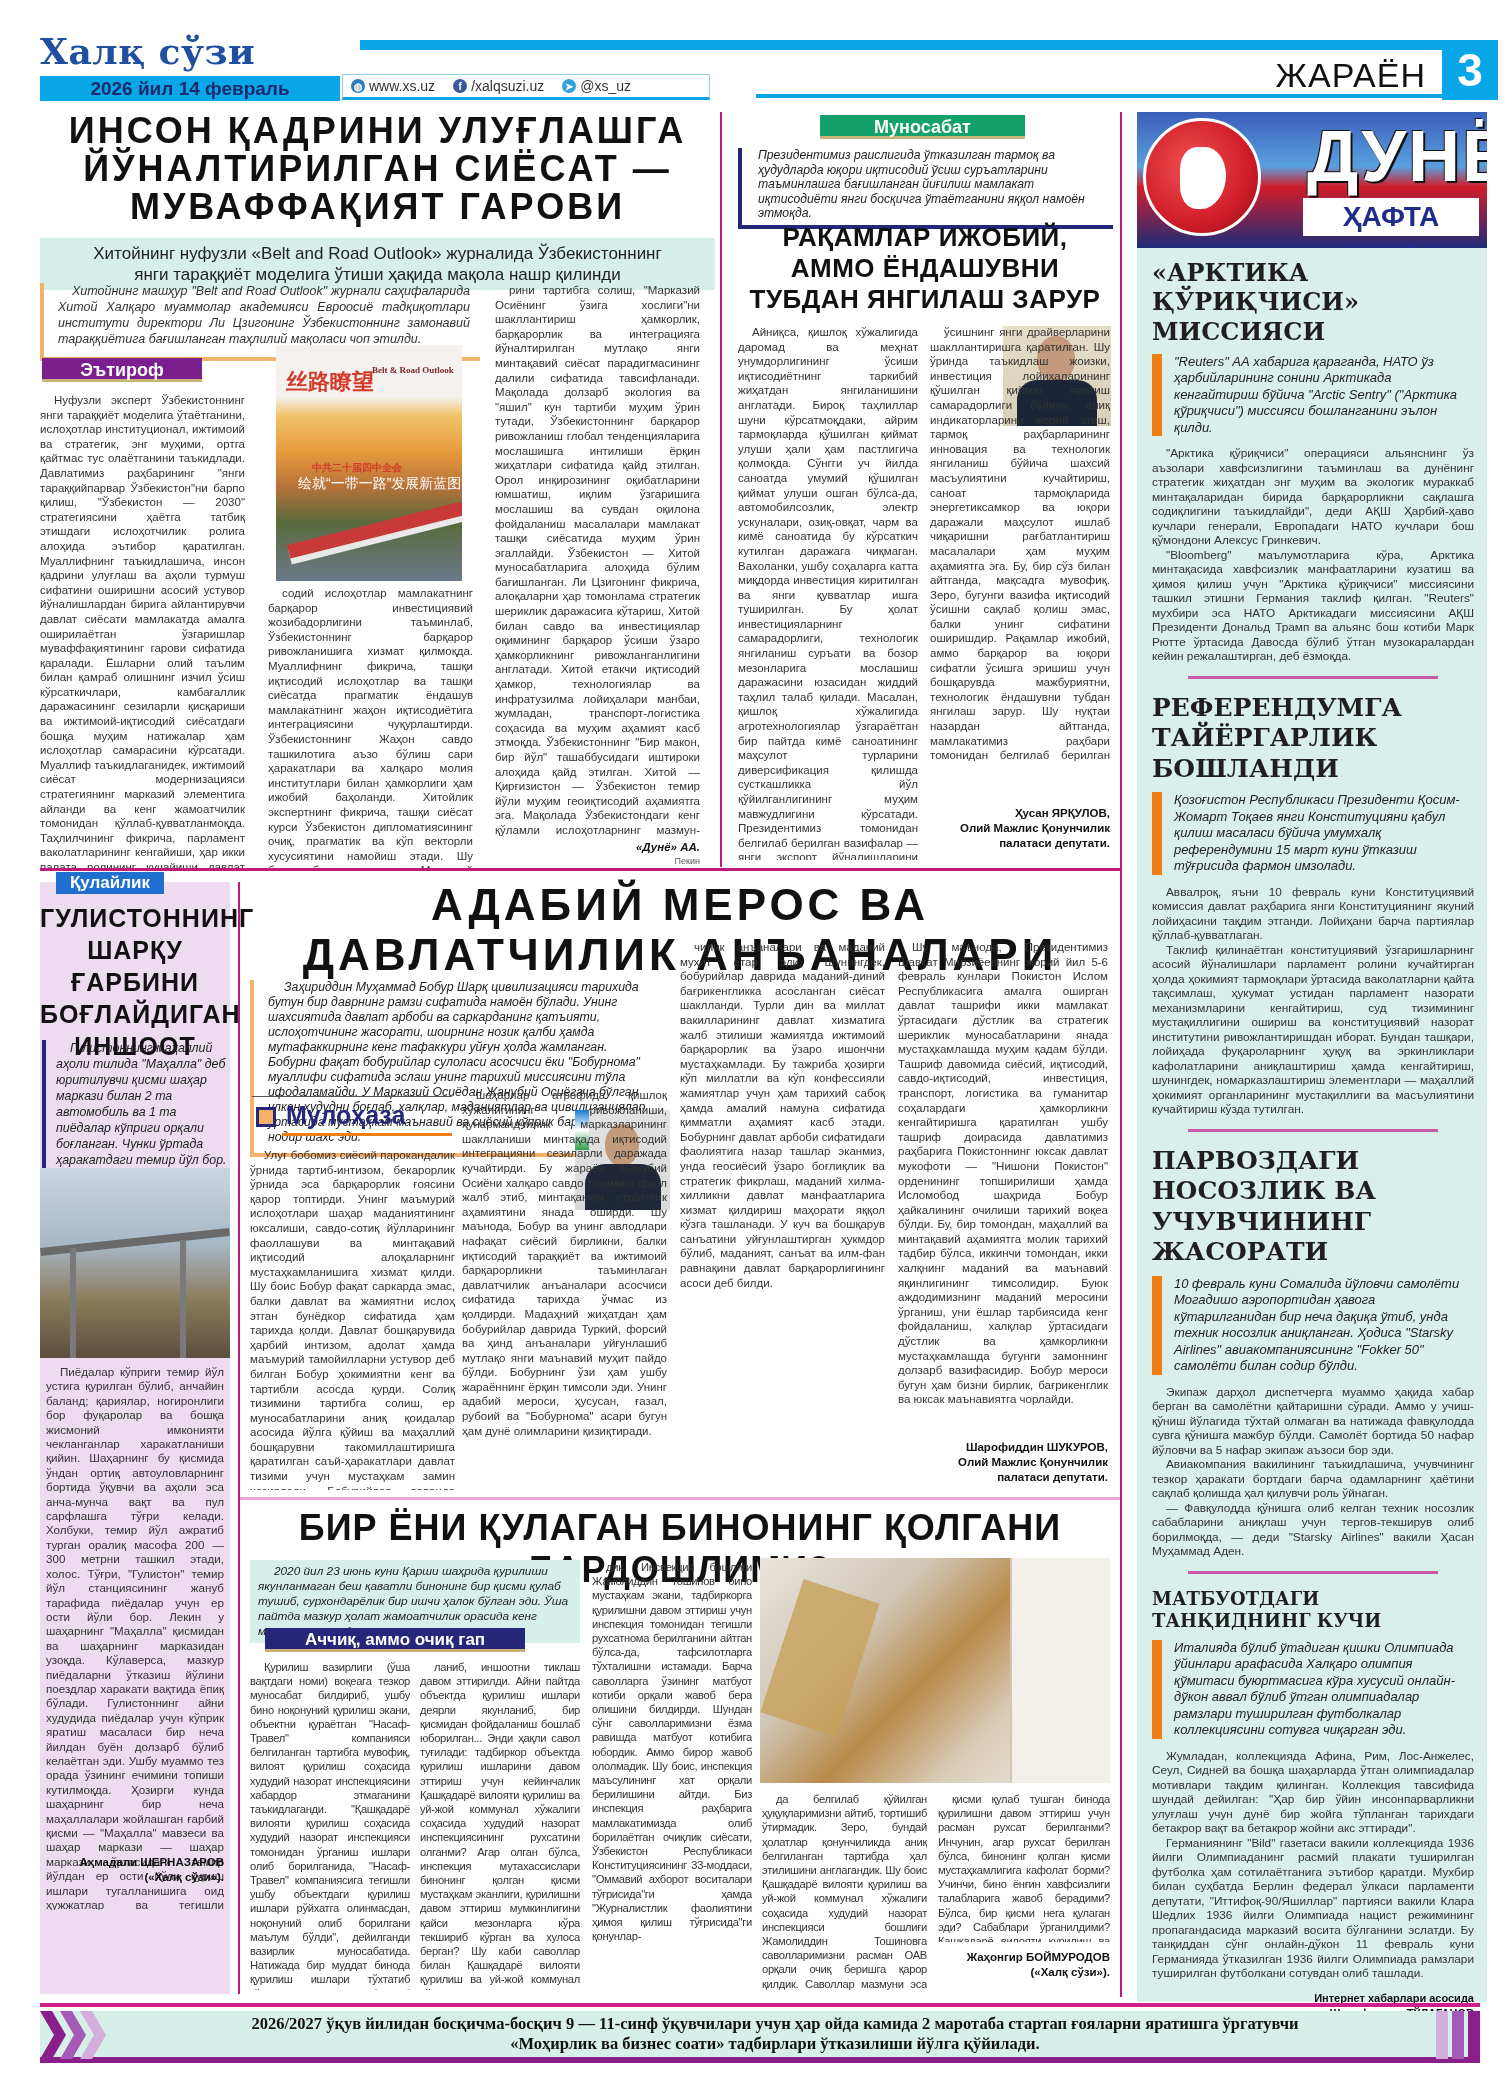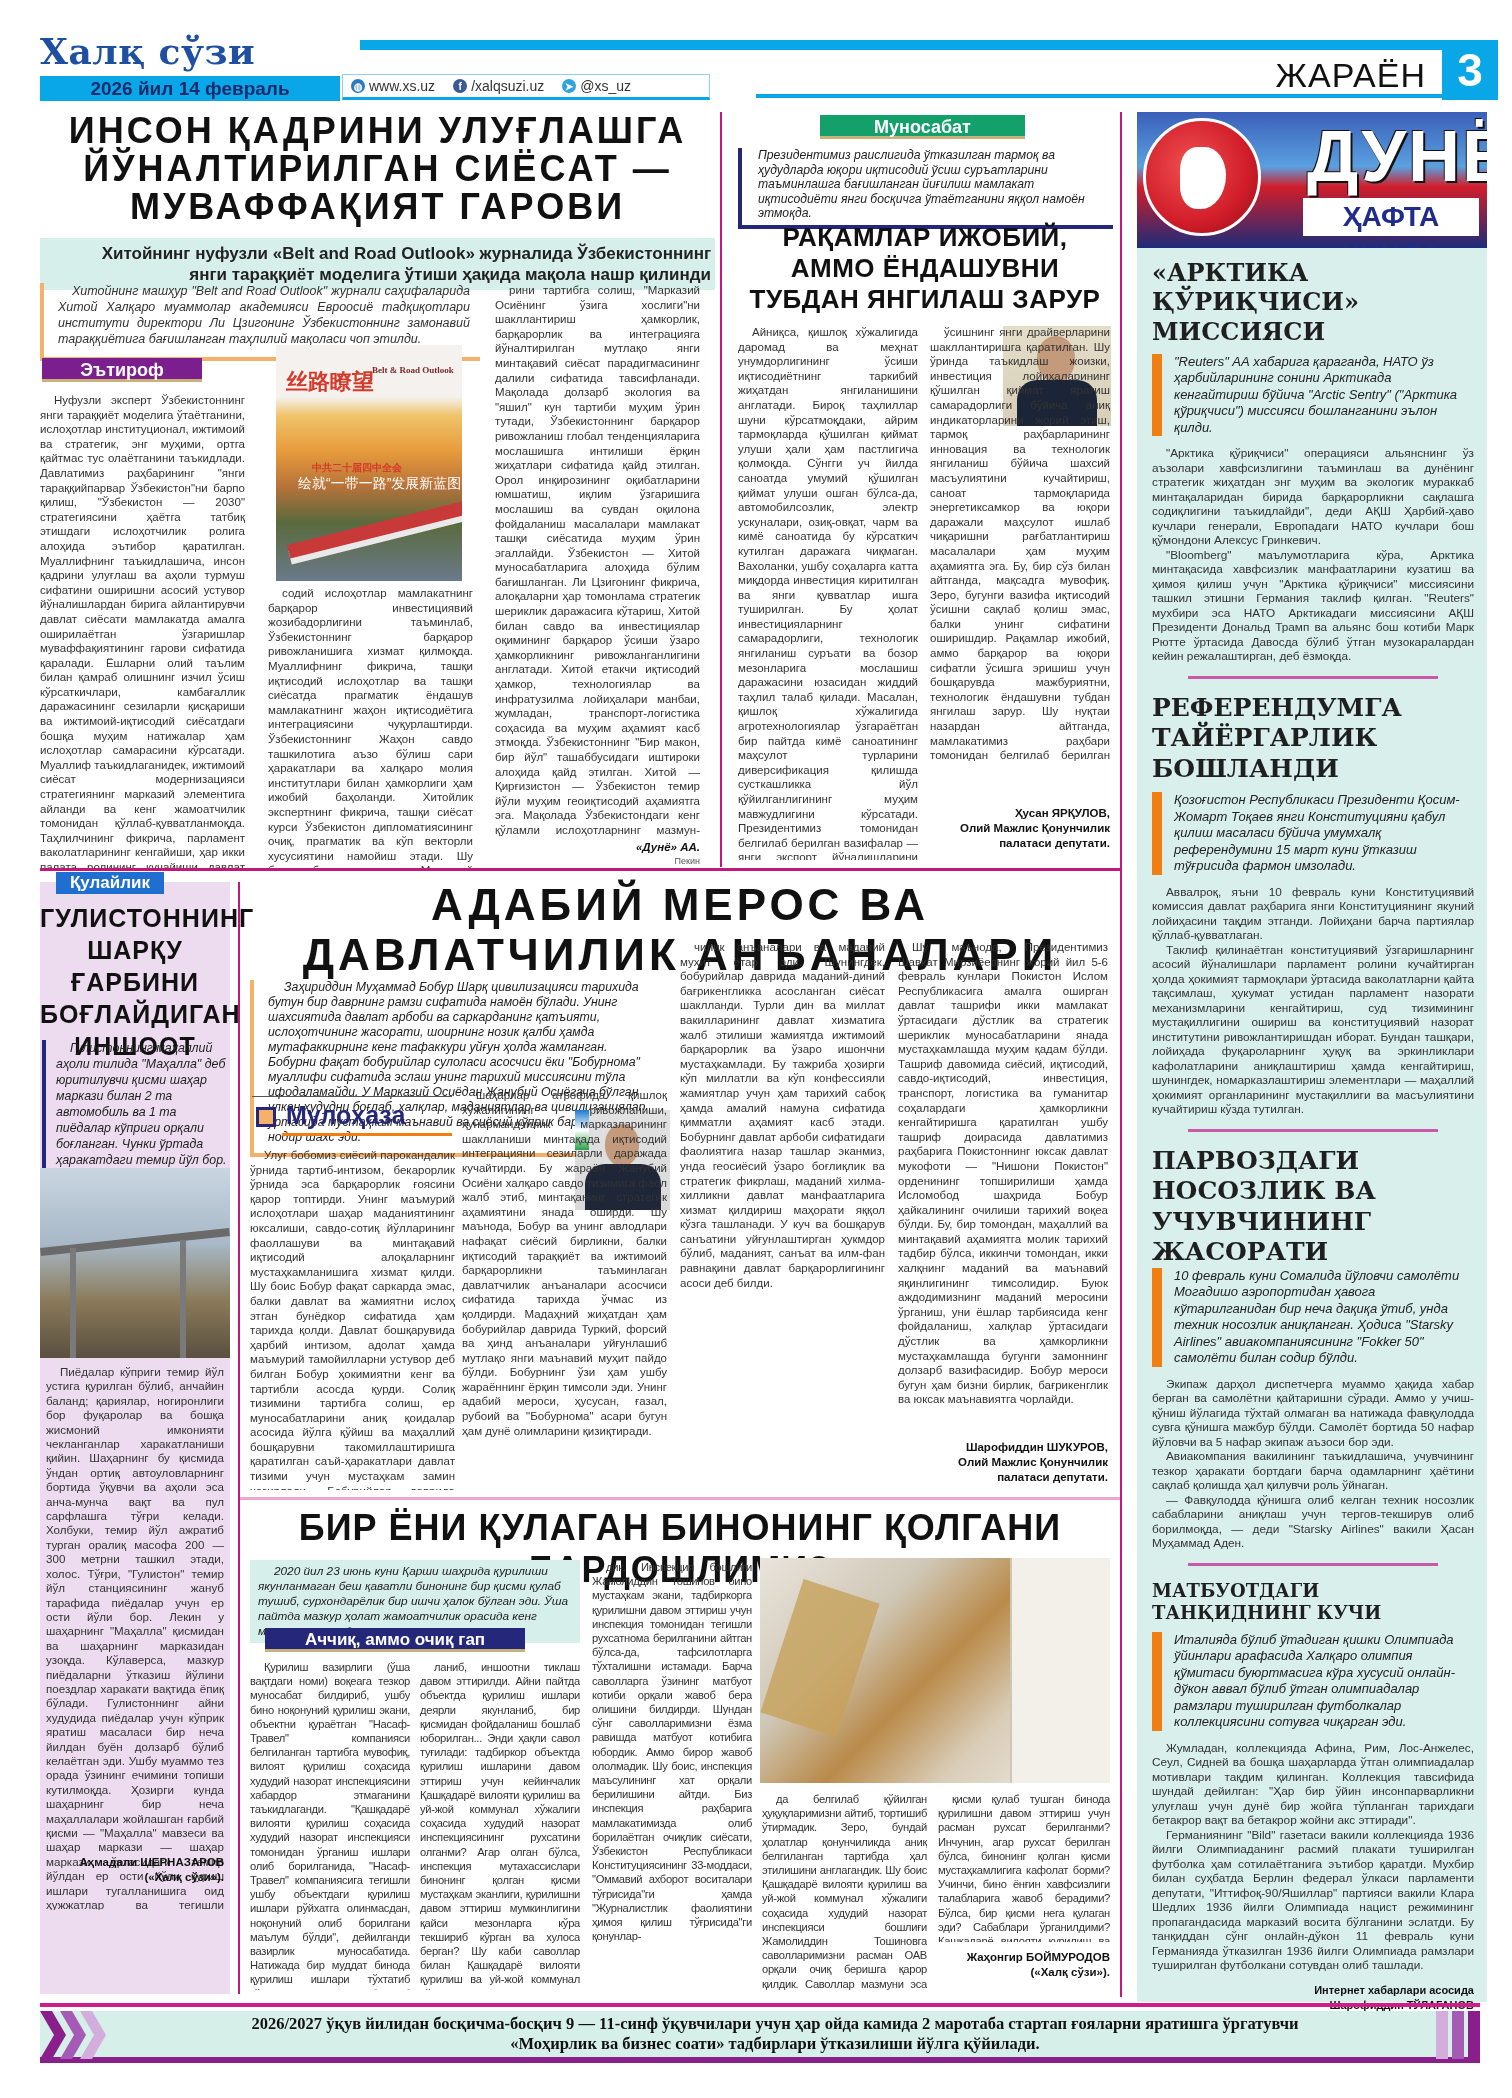--- a/index.html
+++ b/index.html
@@ -20,21 +20,21 @@
   .topbar { left: 360px; top: 40px; width: 1138px; height: 10px; background: #0aa7e8; }
   .sectionbar { left: 756px; top: 50px; width: 742px; height: 48px; border-bottom: 4px solid #0aa7e8; }
   .pagenum { left: 1442px; top: 40px; width: 56px; height: 60px; background: #0aa7e8; color: #fff; font-size: 46px; font-weight: 900; text-align: center; line-height: 60px; }
 
   
   .vline { width: 2px; background: #c2187a; }
   .hline { height: 3px; background: #c2187a; }
 
   
   .h1-big { font-family: "Liberation Sans Narrow", "Liberation Sans", sans-serif; font-weight: 900; color: #111; text-align: center; letter-spacing: 3px; }
-  .sub-band { background: #d6efea; text-align: right; font-weight: bold; color: #222; }
+  .sub-band { background: #d6efea; text-align: center; font-weight: normal; color: #222; }
   .lead-box { border-left: 4px solid #f5b06a; border-bottom: 4px solid #f5b06a; }
   .rubric { color: #fff; font-weight: 900; text-align: center; }
   .photo { overflow: hidden; }
   .byline { font-weight: bold; font-size: 11.5px; text-align: right; color: #111; line-height: 15px; }
 
   
   .world-bg { background: #d8efec; }
   .w-head { font-family: "DejaVu Serif", serif; font-weight: bold; color: #1f1f1f; line-height: 1.22; }
   .w-lead { border-left: 10px solid #f07e10; padding-left: 12px; font-style: italic; font-size: 13px; line-height: 16.5px; color: #222; }
   .w-sep { height: 3px; background: #c85aa8; width: 250px; margin: 12px auto 14px; }
@@ -146,21 +146,21 @@
     <div class="w-lead" style="margin-top:8px;">Қозоғистон Республикаси Президенти Қосим-Жомарт Тоқаев янги Конституцияни қабул қилиш масаласи бўйича умумхалқ референдумини 15 март куни ўтказиш тўғрисида фармон имзолади.</div>
     <div class="txt" style="margin-top:10px;font-size:11.8px;line-height:14.5px;">
       <p>Аввалроқ, яъни 10 февраль куни Конституциявий комиссия давлат раҳбарига янги Конституциянинг якуний лойиҳасини тақдим этганди. Лойиҳани барча партиялар қўллаб-қувватлаган.</p>
       <p>Таклиф қилинаётган конституциявий ўзгаришларнинг асосий йўналишлари парламент ролини кучайтирган ҳолда ҳокимият тармоқлари ўртасида ваколатларни қайта тақсимлаш, ҳукумат устидан парламент назорати механизмларини кенгайтириш, суд тизимининг мустақиллигини ошириш ва конституциявий назорат институтини ривожлантиришдан иборат. Бундан ташқари, лойиҳада фуқароларнинг ҳуқуқ ва эркинликлари кафолатларини аниқлаштириш ҳамда кенгайтириш, шунингдек, номарказлаштириш элементлари — маҳаллий ҳокимият органларининг мустақиллиги ва масъулиятини кучайтириш кўзда тутилган.</p>
     </div>
   </div>
   <div class="w-sep"></div>
 
   <div>
     <div class="w-head" style="font-size:25px;">ПАРВОЗДАГИ НОСОЗЛИК ВА УЧУВЧИНИНГ ЖАСОРАТИ</div>
-    <div class="w-lead" style="">10 февраль куни Сомалида йўловчи самолёти Могадишо аэропортидан ҳавога кўтарилганидан бир неча дақиқа ўтиб, унда техник носозлик аниқланган. Ҳодиса "Starsky Airlines" авиакомпаниясининг "Fokker 50" самолёти билан содир бўлди.</div>
+    <div class="w-lead" style="margin-top:8px;">10 февраль куни Сомалида йўловчи самолёти Могадишо аэропортидан ҳавога кўтарилганидан бир неча дақиқа ўтиб, унда техник носозлик аниқланган. Ҳодиса "Starsky Airlines" авиакомпаниясининг "Fokker 50" самолёти билан содир бўлди.</div>
     <div class="txt" style="margin-top:10px;font-size:11.8px;line-height:14.5px;">
       <p>Экипаж дарҳол диспетчерга муаммо ҳақида хабар берган ва самолётни қайтаришни сўради. Аммо у учиш-қўниш йўлагида тўхтай олмаган ва натижада фавқулодда сувга қўнишга мажбур бўлди. Самолёт бортида 50 нафар йўловчи ва 5 нафар экипаж аъзоси бор эди.</p>
       <p>Авиакомпания вакилининг таъкидлашича, учувчининг тезкор ҳаракати бортдаги барча одамларнинг ҳаётини сақлаб қолишда ҳал қилувчи роль ўйнаган.</p>
       <p>— Фавқулодда қўнишга олиб келган техник носозлик сабабларини аниқлаш учун тергов-текширув олиб борилмоқда, — деди "Starsky Airlines" вакили Ҳасан Муҳаммад Аден.</p>
     </div>
   </div>
   <div class="w-sep"></div>
 
   <div>
     <div class="w-head" style="font-size:18px;width:260px;">МАТБУОТДАГИ ТАНҚИДНИНГ КУЧИ</div>

